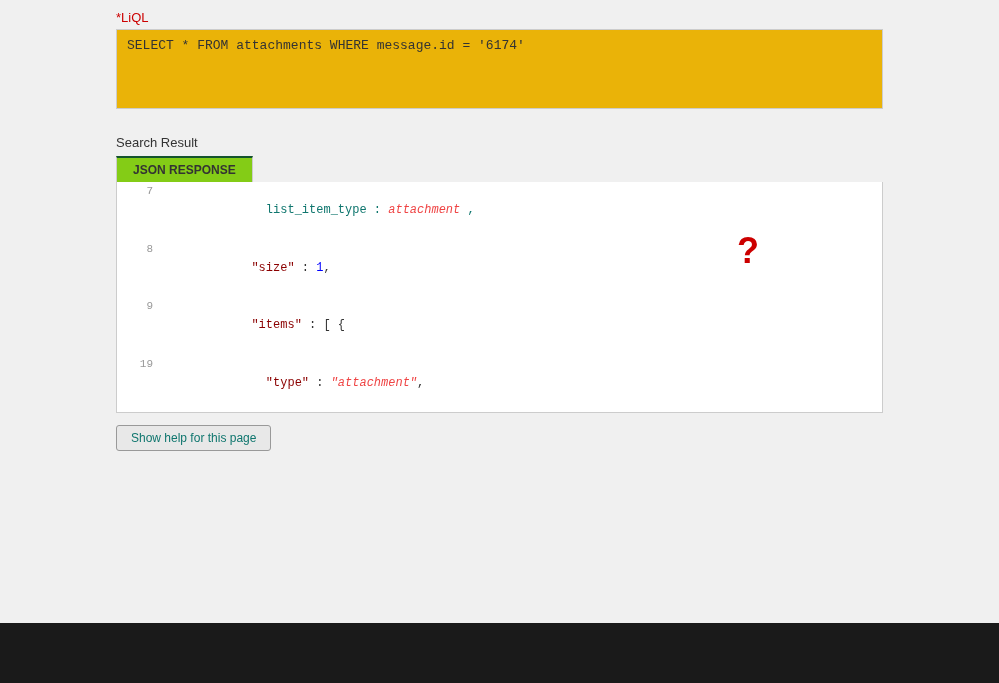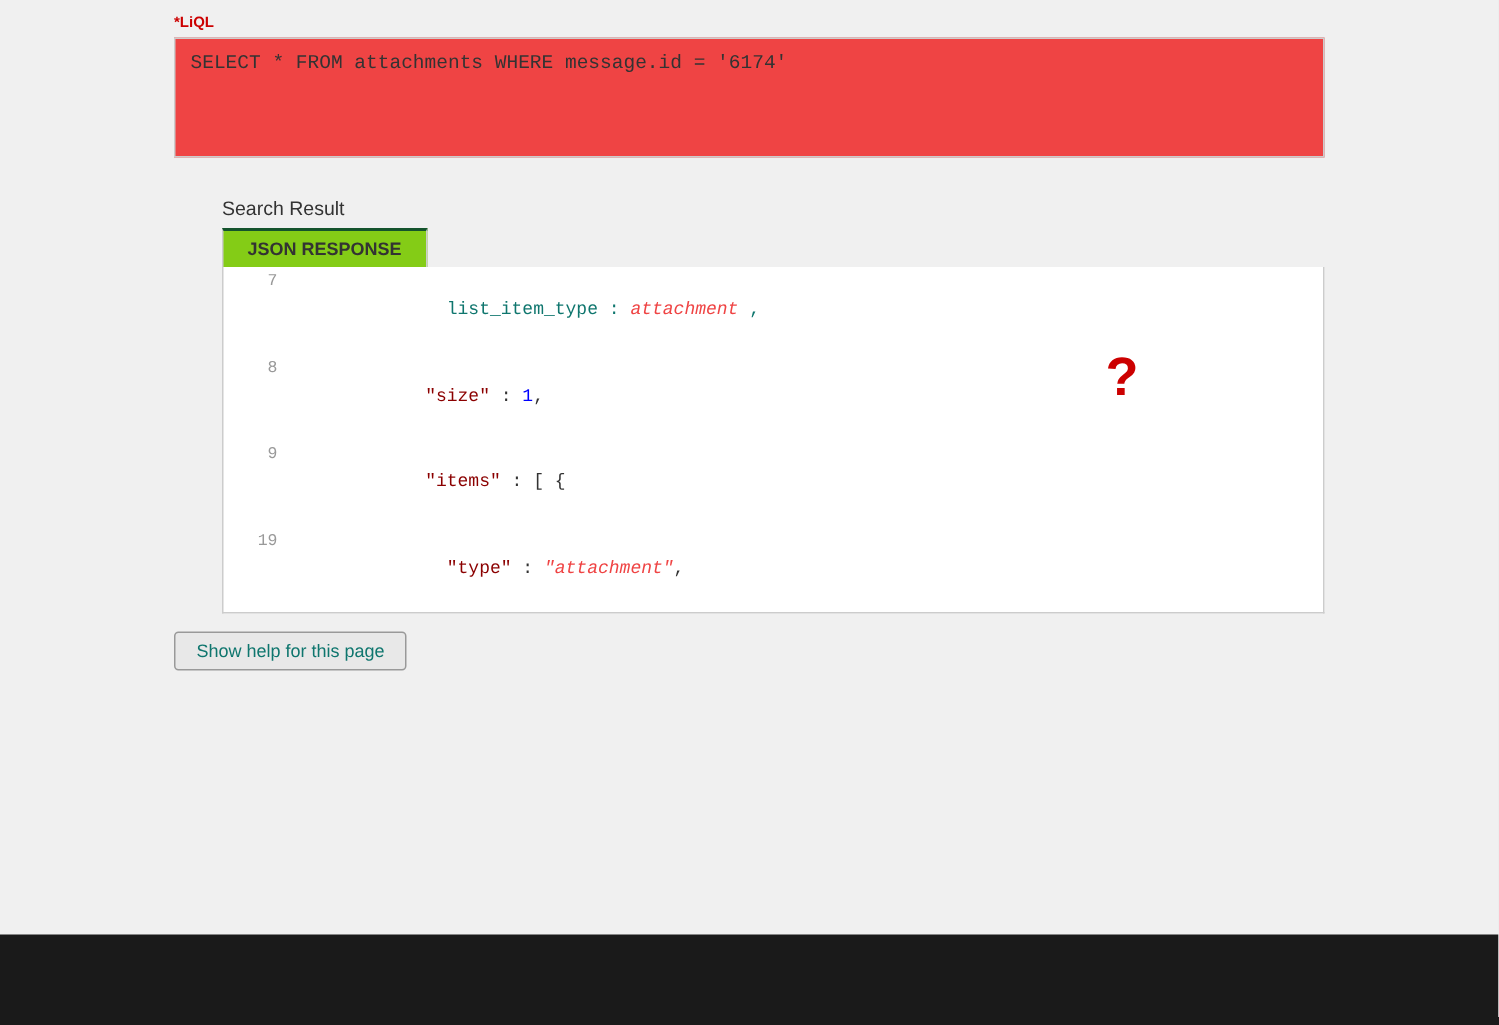--- a/index.html
+++ b/index.html
@@ -22,41 +22,40 @@
     }
 
     
     .liql-section {
       background: #f0f0f0;
       padding: 10px 0 10px 116px;
     }
 
     .liql-label {
       color: #cc0000;
-      font-size: 10px;
-      font-weight: bold;
+      font-size: 13px;
+      font-weight: normal;
       margin-bottom: 4px;
     }
 
     .liql-query-box {
-      background: #ef4444;
+      background: #eab308;
       border: 1px solid #cccccc;
       padding: 8px 10px;
       font-family: 'Courier New', monospace;
       font-size: 13px;
       color: #333;
       width: calc(100% - 116px - 0px);
       min-height: 80px;
       margin-right: 0;
     }
 
     
     .search-result-section {
       padding: 16px 0 12px 116px;
-      margin-left: 32px;
     }
 
     .search-result-label {
       font-size: 13px;
       color: #333;
       margin-bottom: 6px;
     }
 
     .tabs-bar {
       display: flex;

